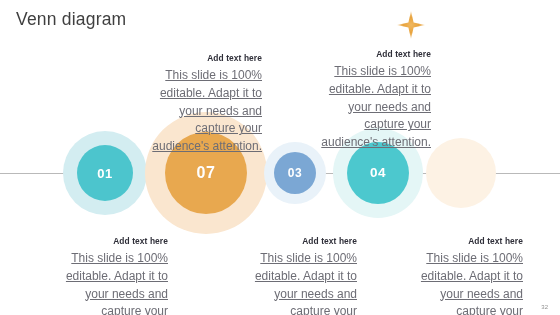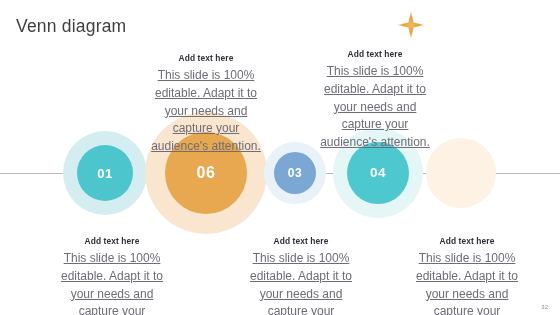--- a/index.html
+++ b/index.html
@@ -21,21 +21,21 @@
     width: 560px;
     height: 315px;
     background: #ffffff;
     overflow: hidden;
   }
 
   
   #page-title {
     position: absolute;
     left: 16px;
-    top: 16px;
+    top: 9px;
     font-size: 17.5px;
     font-weight: 400;
     color: #3f3f3f;
     letter-spacing: 0.2px;
     white-space: nowrap;
   }
 
   
   #sparkle {
     position: absolute;
@@ -78,21 +78,21 @@
     font-weight: bold;
     letter-spacing: 0.5px;
     line-height: 1;
     user-select: none;
   }
 
   
   .text-block {
     position: absolute;
     width: 112px;
-    text-align: center;
+    text-align: right;
     z-index: 3;
   }
   .tb-head {
     font-size: 8.4px;
     font-weight: bold;
     color: #2e2e38;
     margin-bottom: 4px;
     letter-spacing: 0.1px;
   }
   .tb-body {
@@ -136,21 +136,21 @@
   <div id="circles-root">
       <div class="venn-group" style="left: 63px; top: 131px; width: 84px; height: 84px; text-align: right;">
         <div class="venn-outer" style="width: 84px; height: 84px; background: rgb(211, 237, 241);"></div>
         <div class="venn-inner" style="width: 56px; height: 56px; left: 14px; top: 14px; background: rgb(76, 197, 205);">
           <span class="venn-num" style="font-size: 13px;">01</span>
         </div>
       </div>
       <div class="venn-group" style="left: 145px; top: 112px; width: 122px; height: 122px;">
         <div class="venn-outer" style="width: 122px; height: 122px; background: rgb(250, 230, 207);"></div>
         <div class="venn-inner" style="width: 82px; height: 82px; left: 20px; top: 20px; background: rgb(232, 168, 79);">
-          <span class="venn-num" style="font-size: 16px;">06</span>
+          <span class="venn-num" style="font-size: 16px;">07</span>
         </div>
       </div>
       <div class="venn-group" style="left: 264px; top: 142px; width: 62px; height: 62px;">
         <div class="venn-outer" style="width: 62px; height: 62px; background: rgb(233, 242, 249);"></div>
         <div class="venn-inner" style="width: 42px; height: 42px; left: 10px; top: 10px; background: rgb(123, 167, 212);">
           <span class="venn-num" style="font-size: 12px;">03</span>
         </div>
       </div>
       <div class="venn-group" style="left: 333px; top: 128px; width: 90px; height: 90px;">
         <div class="venn-outer" style="width: 90px; height: 90px; background: rgb(228, 246, 246);"></div>

